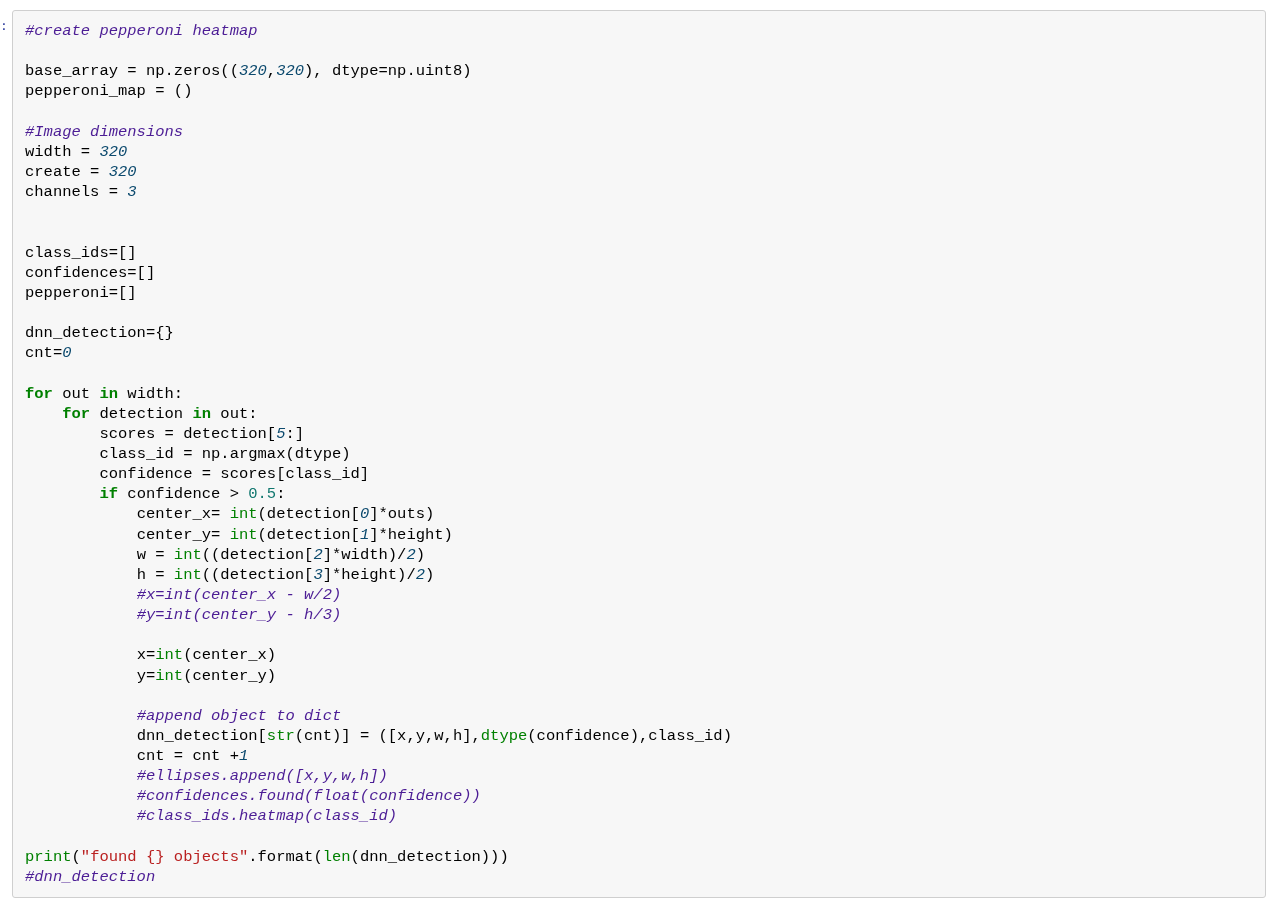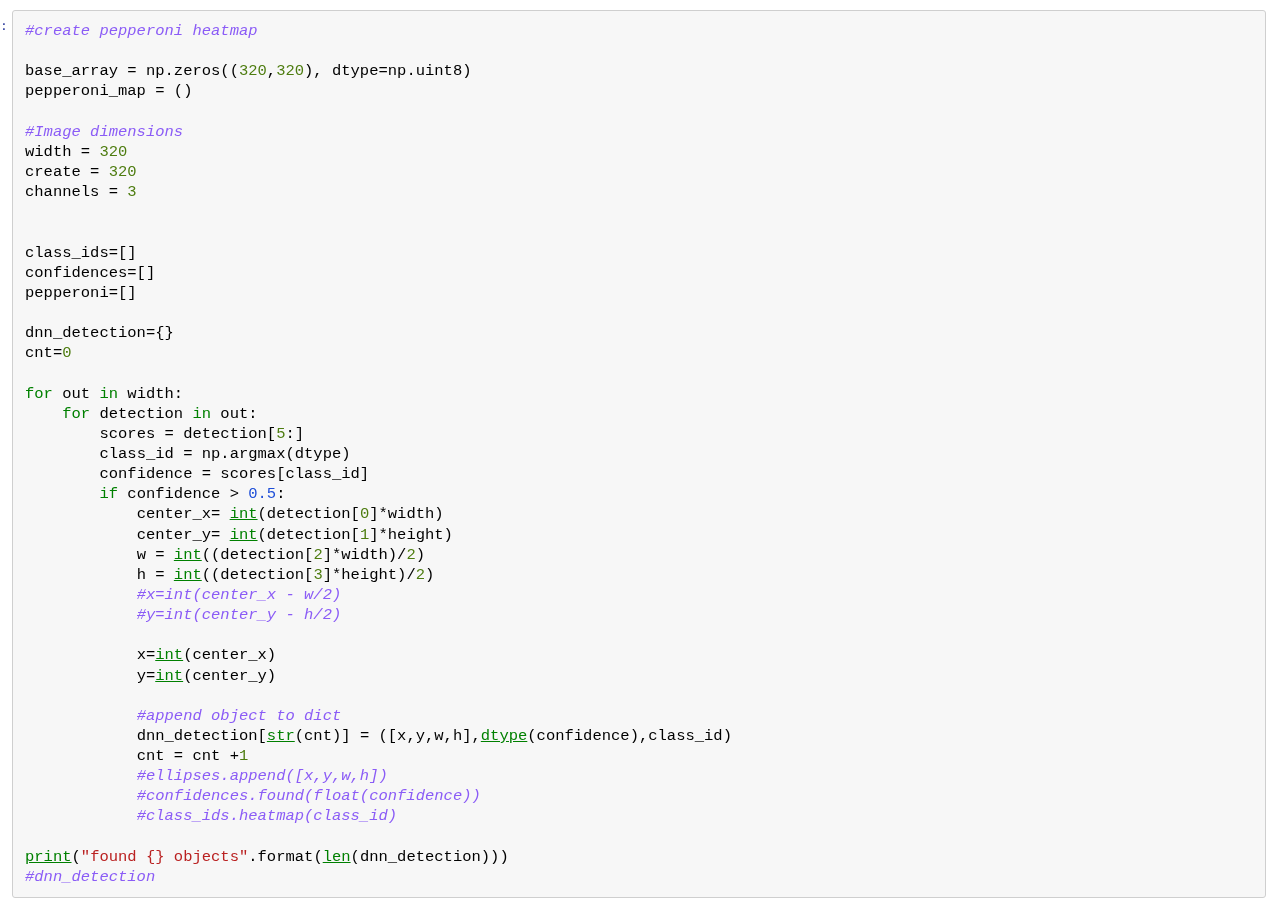--- a/index.html
+++ b/index.html
@@ -39,25 +39,25 @@
   }
   pre.code {
     margin: 0;
     font-family: ui-monospace, SFMono-Regular, Menlo, Monaco, Consolas, "Liberation Mono", monospace;
     font-size: 15.5px;
     line-height: 1.30;
     white-space: pre;
     color: #000;
   }
   
-  .c  { color: #8b5cf6; font-style: italic; }      
-  .k  { color: #008000; font-weight: normal; }        
-  .nb { color: #008000; text-decoration: underline; }                           
-  .mi { color: #4d7c0f; }                           
-  .mf { color: #1d4ed8; }                           
+  .c  { color: #4c1d95; font-style: italic; }      
+  .k  { color: #008000; font-weight: bold; }        
+  .nb { color: #008000; }                           
+  .mi { color: #0c4a6e; font-style: italic; }                           
+  .mf { color: #0f766e; }                           
   .s  { color: #BA2121; }
 </style>
 </head>
 <body>
 
 <div class="nb-container">
   <div class="cell">
     <div class="prompt-col"><span>:</span></div>
     <div class="code-box">
 <pre class="code"><span class="c">#create pepperoni heatmap</span>
@@ -77,26 +77,26 @@
 
 <span>dnn_detection={}</span>
 <span>cnt=</span><span class="mi">0</span>
 
 <span class="k">for</span><span> out </span><span class="k">in</span><span> width:</span>
     <span class="k">for</span><span> detection </span><span class="k">in</span><span> out:</span>
         <span>scores = detection[</span><span class="mi">5</span><span>:]</span>
         <span>class_id = np.argmax(dtype)</span>
         <span>confidence = scores[class_id]</span>
         <span class="k">if</span><span> confidence &gt; </span><span class="mf">0.5</span><span>:</span>
-            <span>center_x= </span><span class="nb">int</span><span>(detection[</span><span class="mi">0</span><span>]*width)</span>
+            <span>center_x= </span><span class="nb">int</span><span>(detection[</span><span class="mi">0</span><span>]*outs)</span>
             <span>center_y= </span><span class="nb">int</span><span>(detection[</span><span class="mi">1</span><span>]*height)</span>
             <span>w = </span><span class="nb">int</span><span>((detection[</span><span class="mi">2</span><span>]*width)/</span><span class="mi">2</span><span>)</span>
             <span>h = </span><span class="nb">int</span><span>((detection[</span><span class="mi">3</span><span>]*height)/</span><span class="mi">2</span><span>)</span>
             <span class="c">#x=int(center_x - w/2)</span>
-            <span class="c">#y=int(center_y - h/2)</span>
+            <span class="c">#y=int(center_y - h/3)</span>
 
             <span>x=</span><span class="nb">int</span><span>(center_x)</span>
             <span>y=</span><span class="nb">int</span><span>(center_y)</span>
 
             <span class="c">#append object to dict</span>
             <span>dnn_detection[</span><span class="nb">str</span><span>(cnt)] = ([x,y,w,h],</span><span class="nb">dtype</span><span>(confidence),class_id)</span>
             <span>cnt = cnt +</span><span class="mi">1</span>
             <span class="c">#ellipses.append([x,y,w,h])</span>
             <span class="c">#confidences.found(float(confidence))</span>
             <span class="c">#class_ids.heatmap(class_id)</span>

